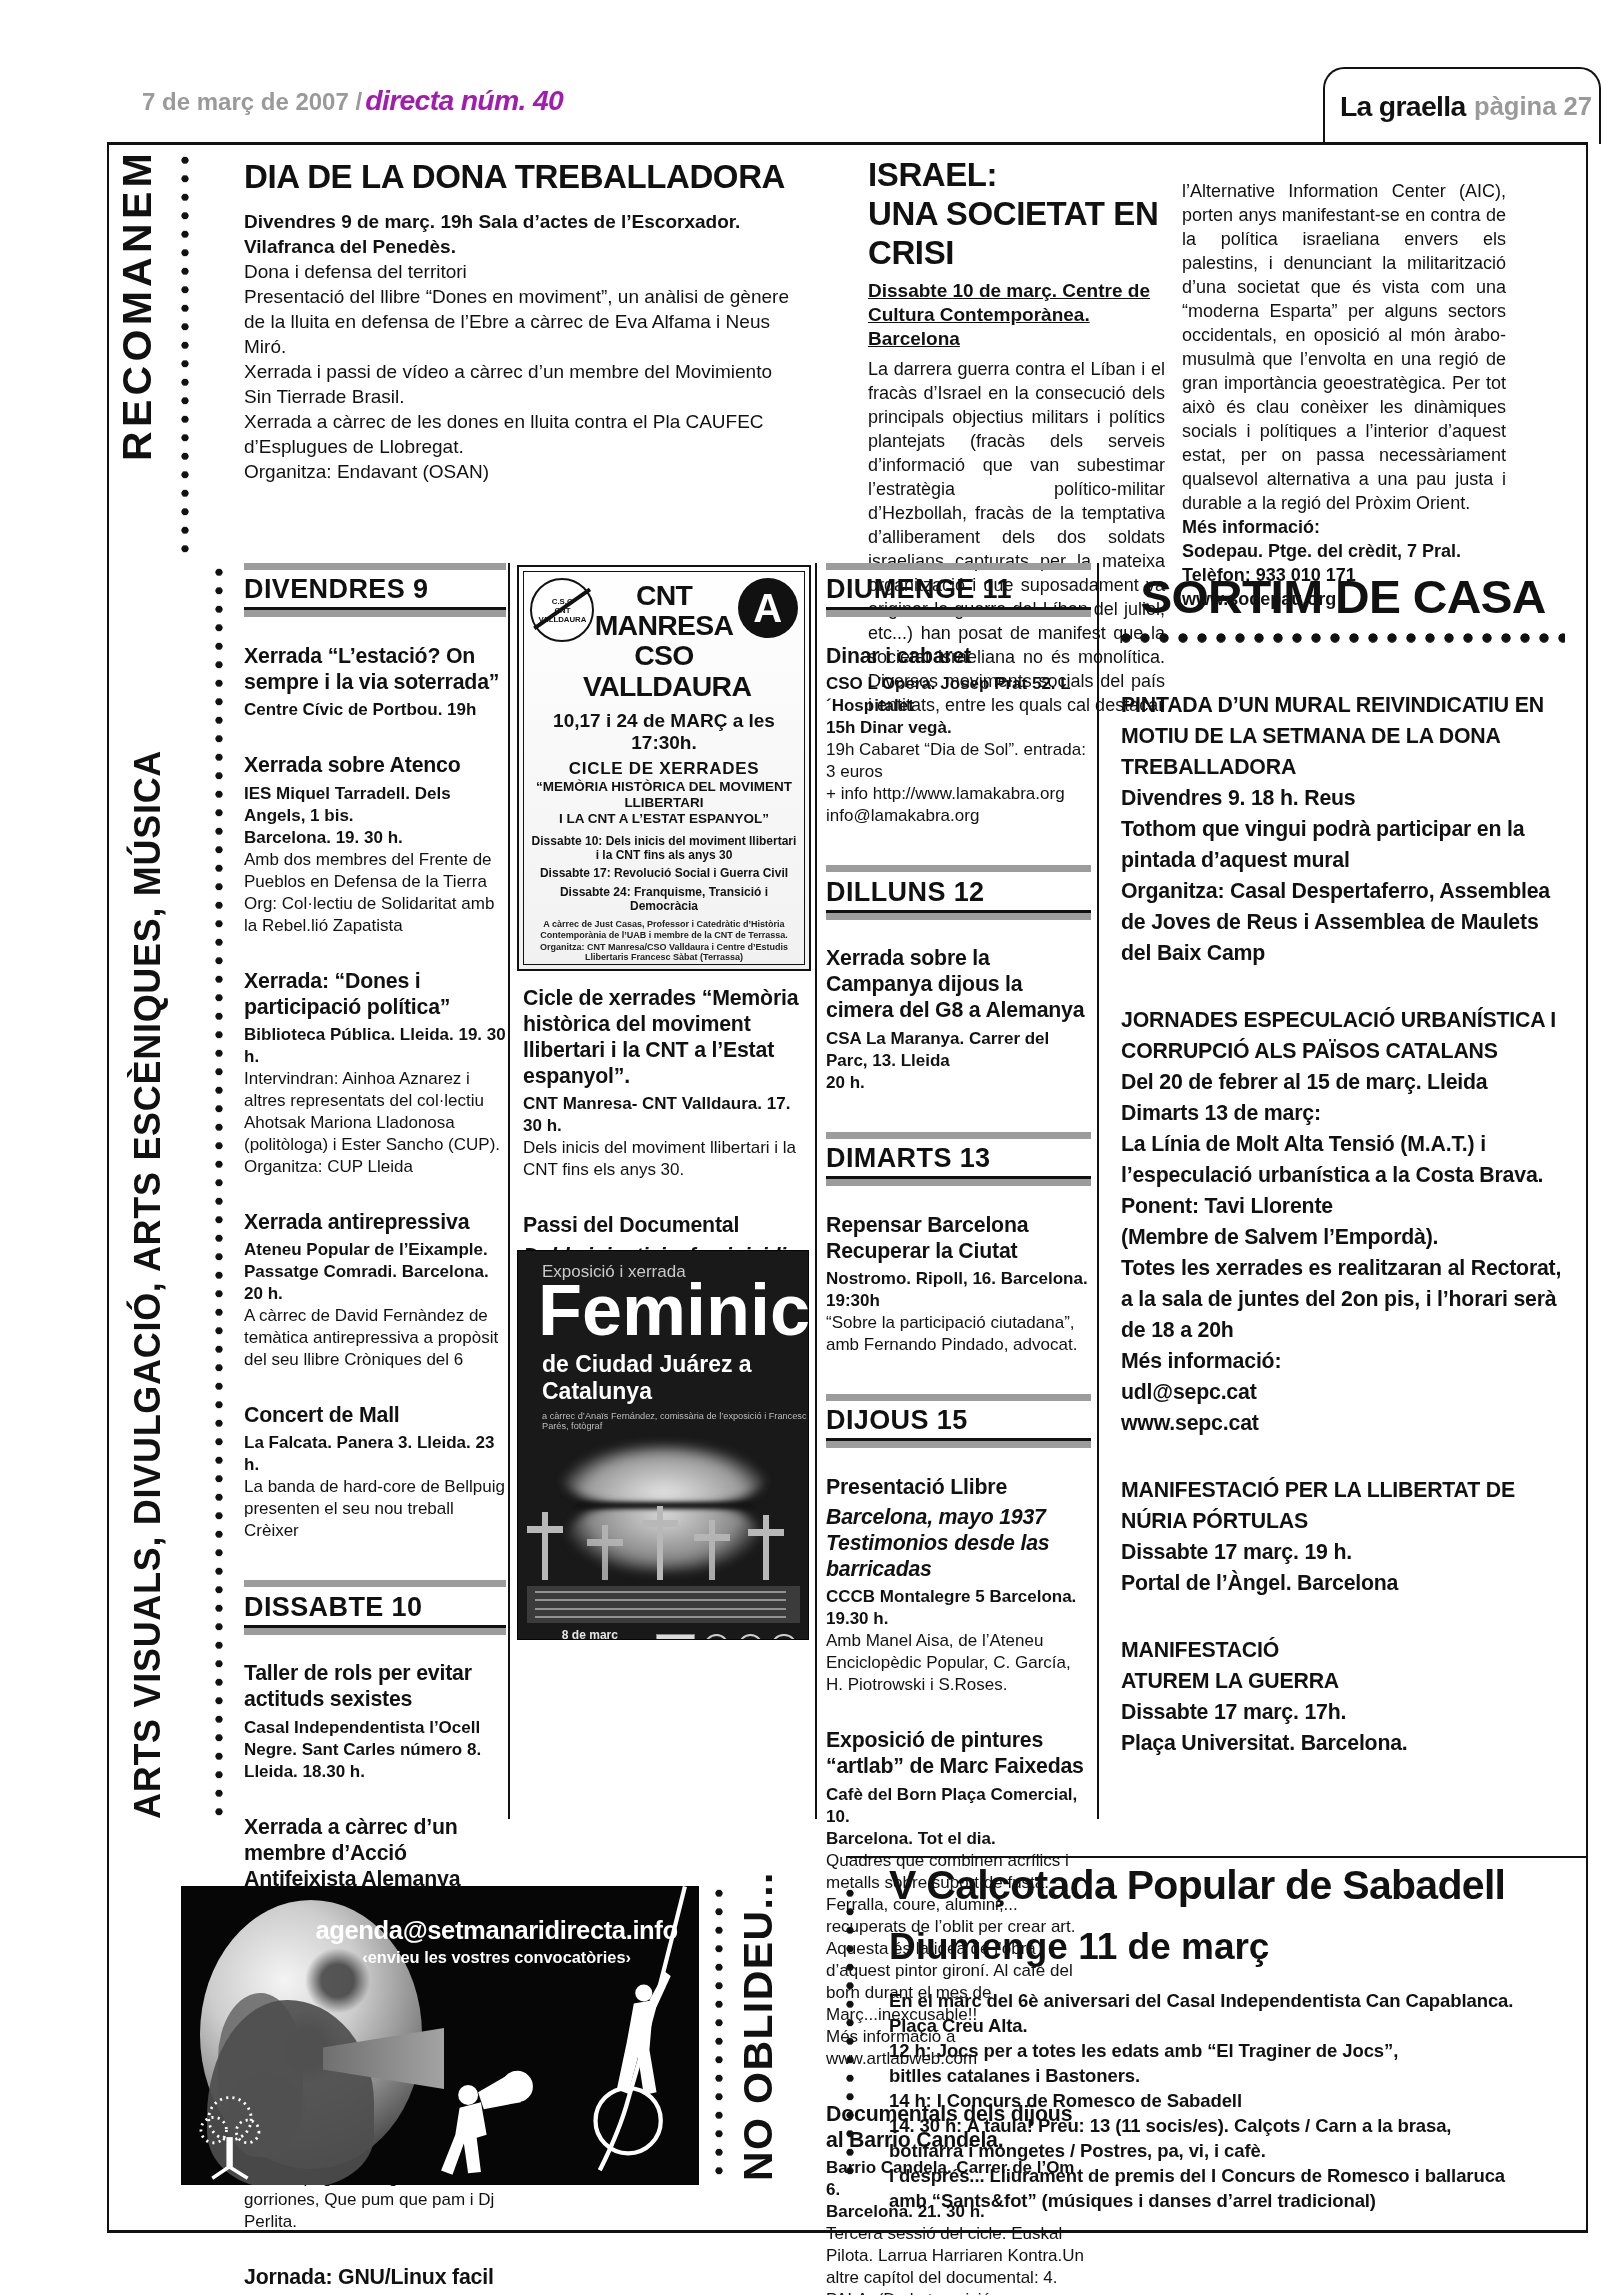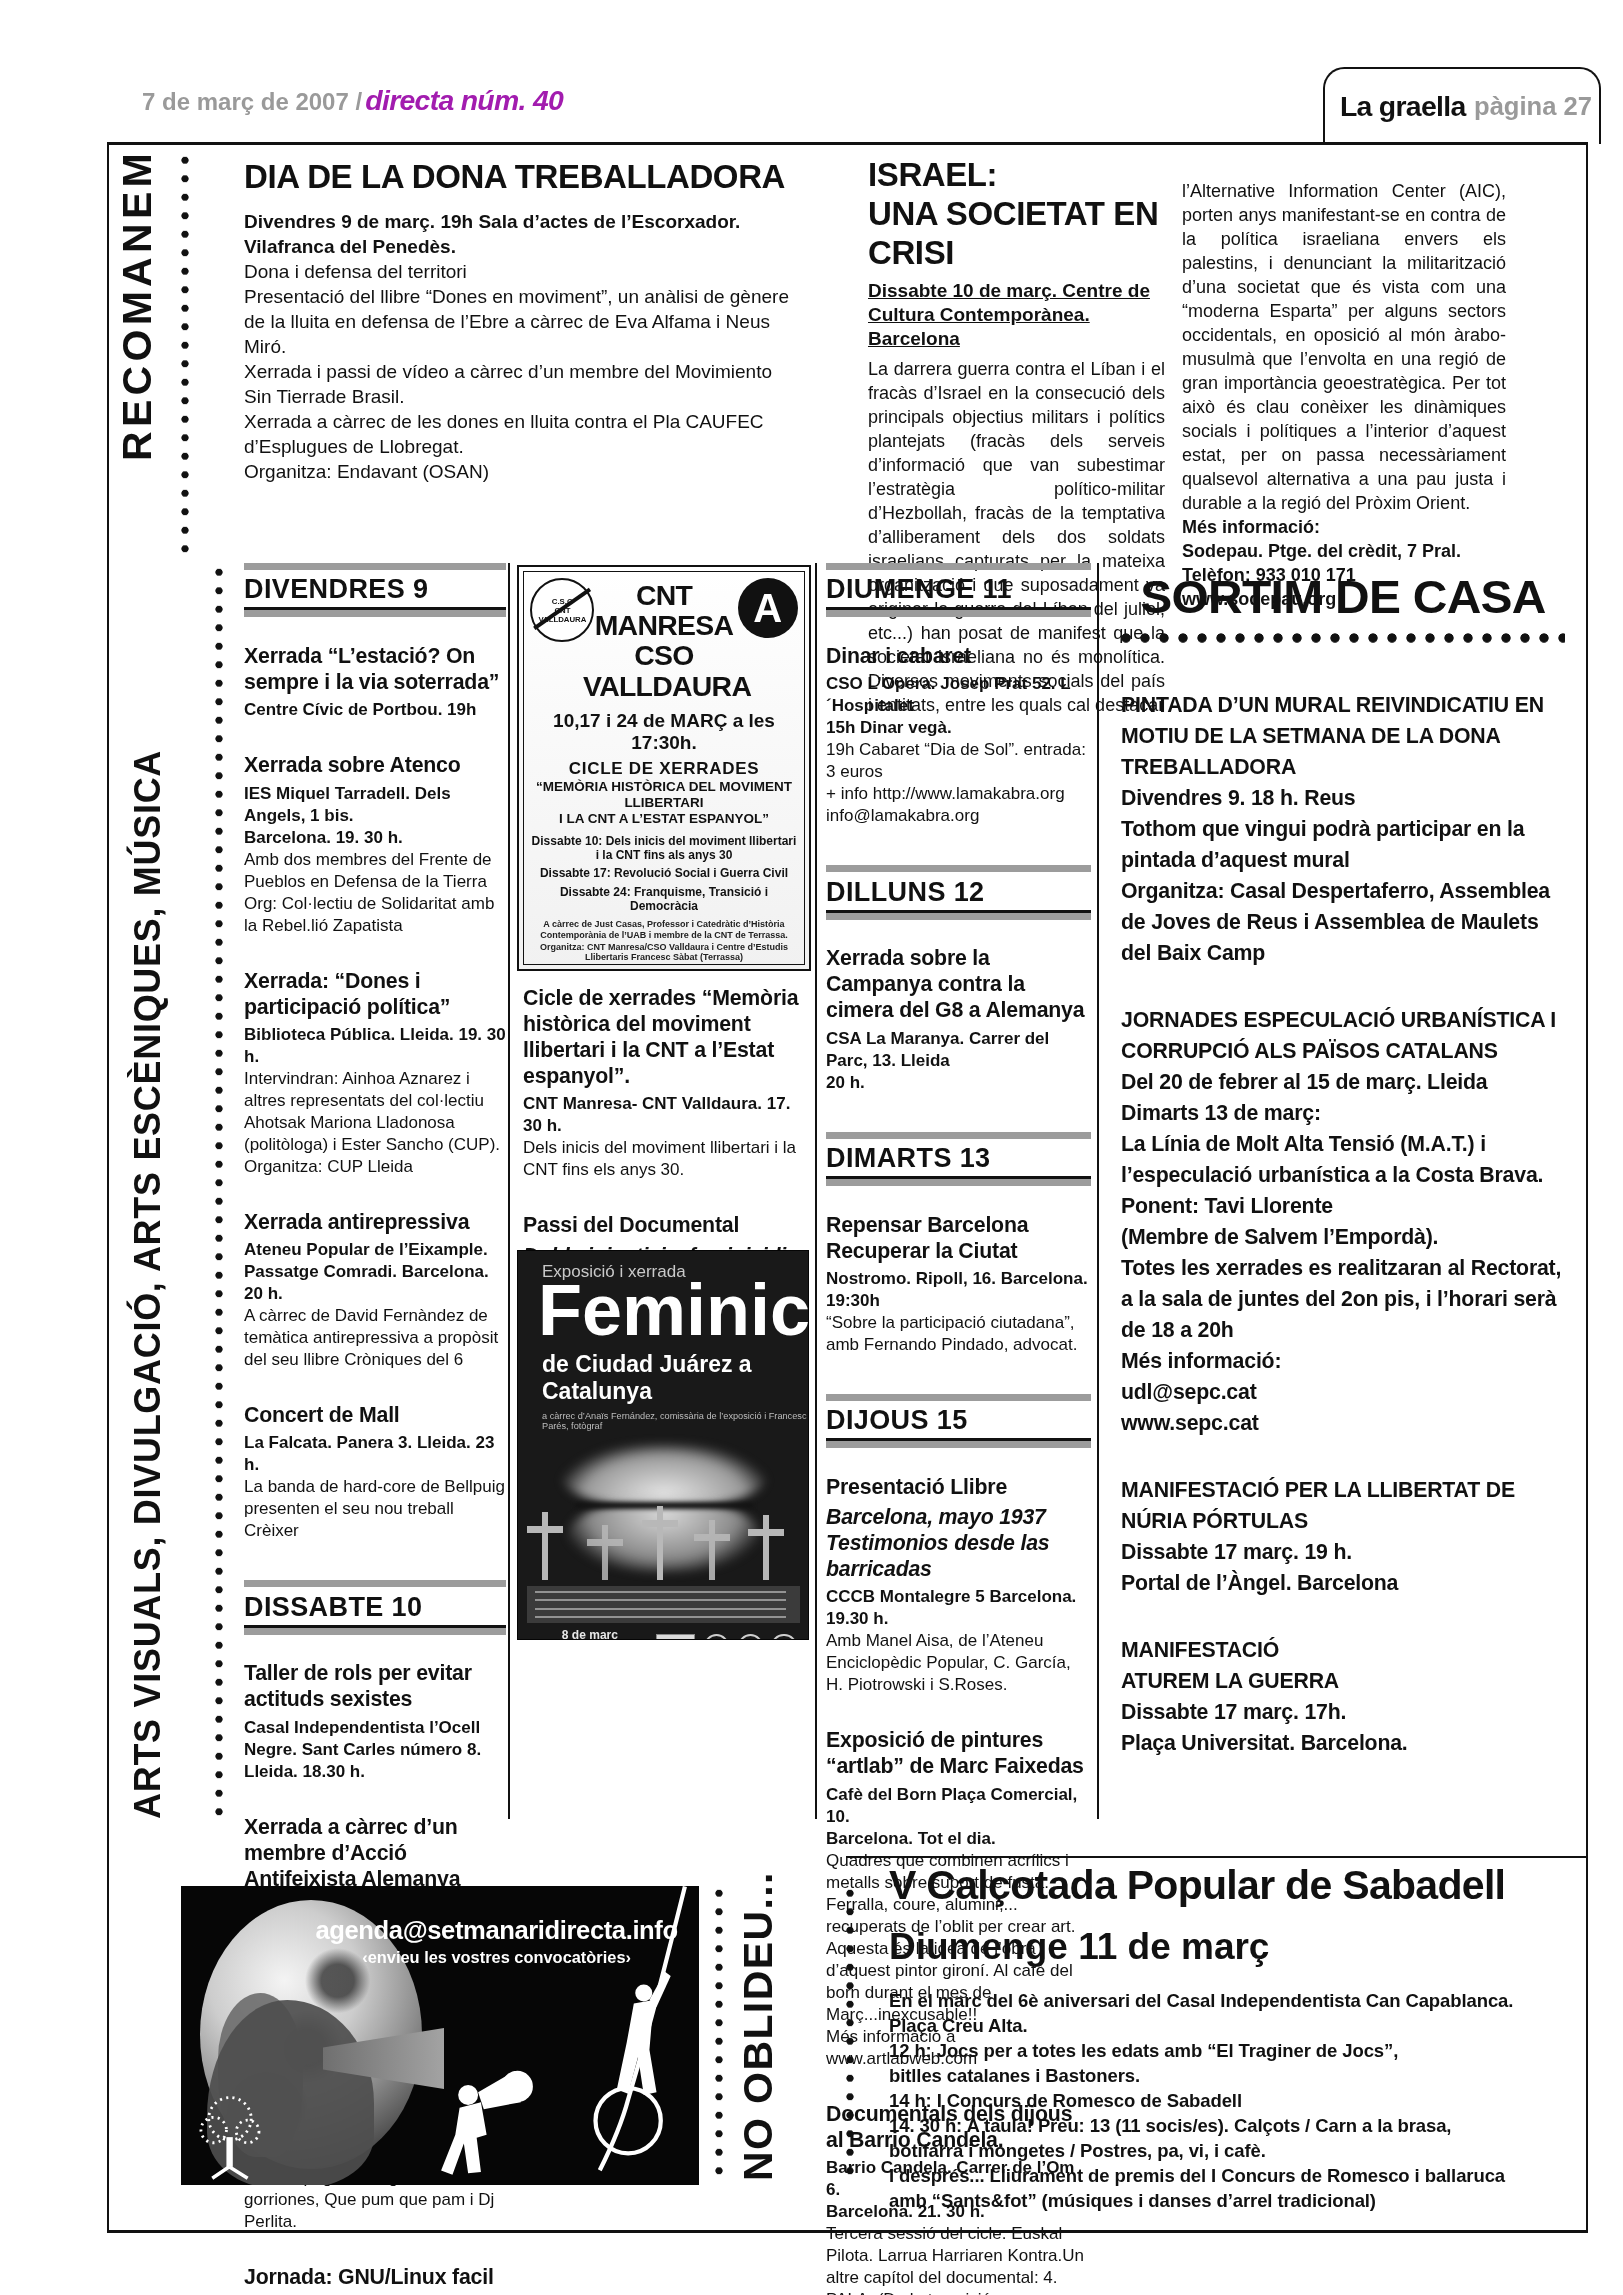--- a/index.html
+++ b/index.html
@@ -270,21 +270,21 @@
         <div class="ev-meta">CSO L’Opera. Josep Prat 52. L´Hospitalet</div>
         <div class="ev-meta">15h Dinar vegà.</div>
         <div class="ev-body">19h Cabaret “Dia de Sol”. entrada: 3 euros</div>
         <div class="ev-body">+ info http://www.lamakabra.org</div>
         <div class="ev-body">info@lamakabra.org</div>
       </div>
       <div class="day-header">
         <div class="day-title">DILLUNS 12</div>
       </div>
       <div class="event">
-        <div class="ev-title">Xerrada sobre la Campanya contra la cimera del G8 a Alemanya</div>
+        <div class="ev-title">Xerrada sobre la Campanya dijous la cimera del G8 a Alemanya</div>
         <div class="ev-meta">CSA La Maranya. Carrer del Parc, 13. Lleida</div>
         <div class="ev-meta">20 h.</div>
       </div>
       <div class="day-header">
         <div class="day-title">DIMARTS 13</div>
       </div>
       <div class="event">
         <div class="ev-title">Repensar Barcelona Recuperar la Ciutat</div>
         <div class="ev-meta">Nostromo. Ripoll, 16. Barcelona. 19:30h</div>
         <div class="ev-body">“Sobre la participació ciutadana”, amb Fernando Pindado, advocat.</div>

